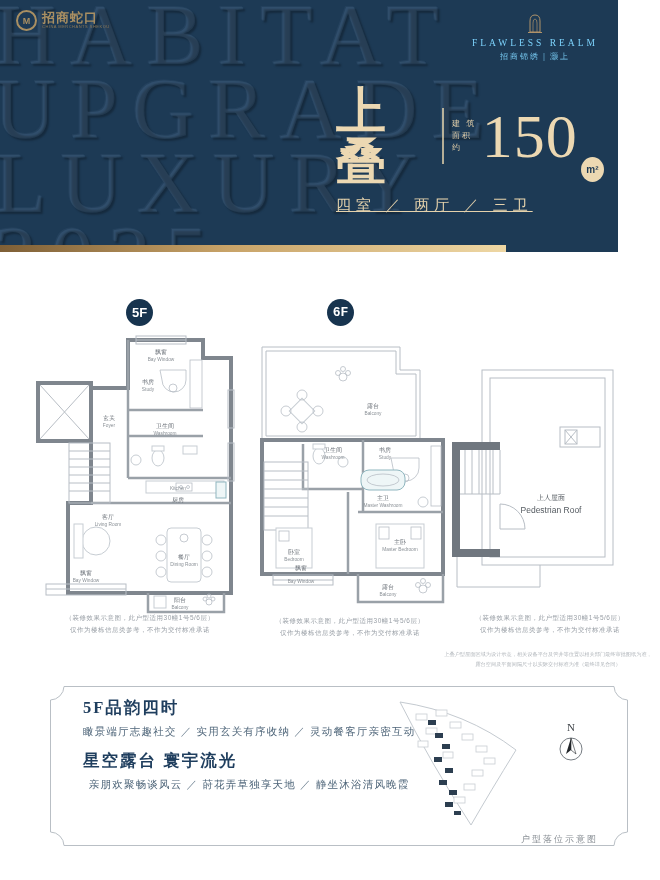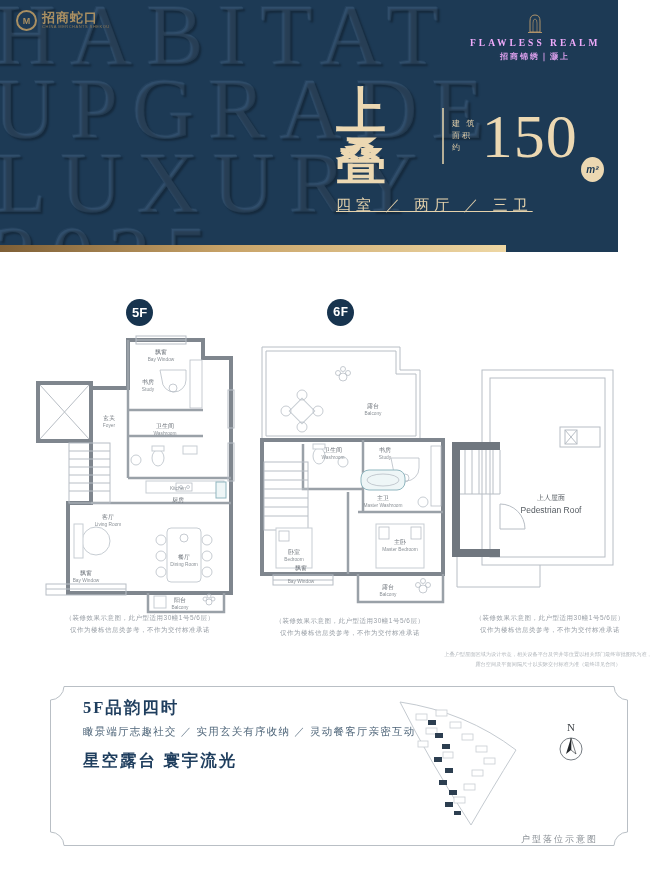--- a/index.html
+++ b/index.html
@@ -14,34 +14,34 @@
       text-shadow:2px 2px 2px rgba(0,0,0,0.28),-1px -1px 1px rgba(150,190,230,0.07);}
   .wm1{top:-8px}.wm2{top:66px}.wm3{top:140px}.wm4{top:214px}
 
   .brandL{position:absolute;left:16px;top:10px;display:flex;align-items:center;gap:5px;}
   .brandL .ring{width:17px;height:17px;border:2px solid #a98f62;border-radius:50%;
       color:#a98f62;font-size:9px;font-weight:700;display:flex;align-items:center;justify-content:center;}
   .brandL .tcol{display:flex;flex-direction:column;line-height:1.1;}
   .brandL .cn{color:#a98f62;font-size:13px;font-weight:700;letter-spacing:1px;}
   .brandL .en{color:#8d7a58;font-size:4px;letter-spacing:.5px;}
 
-  .brandR{position:absolute;right:18px;top:12px;width:130px;text-align:center;color:#f0abfc;font-weight:bold;}
+  .brandR{position:absolute;right:18px;top:12px;width:130px;text-align:center;color:#7dd3fc;}
   .brandR .emb{display:block;margin:0 auto 4px auto;}
   .brandR .en{font-family:"Liberation Serif",serif;font-size:9.5px;letter-spacing:3px;white-space:nowrap;}
   .brandR .cn{font-size:8px;letter-spacing:2px;margin-top:3px;opacity:.9;}
 
   .headline{position:absolute;right:14px;top:86px;width:268px;color:#ecd8b2;}
   .hl-row{display:flex;align-items:center;}
   .hl-title{font-family:"Liberation Serif",serif;font-weight:700;font-size:50px;letter-spacing:4px;line-height:1;}
   .hl-div{width:2px;height:56px;background:#e8d5ae;opacity:.75;margin:0 8px 0 6px;}
   .hl-area{display:flex;flex-direction:column;font-size:8px;letter-spacing:2px;line-height:1.5;color:#e2cfa9;margin-right:2px;}
   .hl-val{font-family:"Liberation Serif",serif;font-size:62px;font-weight:400;line-height:1;letter-spacing:1px;}
   .hl-unit{width:25px;height:25px;border-radius:50%;background:#ecd8b2;color:#1d3a55;
       font-size:10px;font-weight:700;display:flex;align-items:center;justify-content:center;
-      align-self:flex-end;margin:0 0 4px 3px;font-style:italic;}
+      align-self:flex-end;margin:0 0 4px 3px;}
   .hl-spec{margin-top:10px;font-size:15px;letter-spacing:5px;color:#e5d2ac;white-space:nowrap;text-decoration:underline;}
 
   .goldbar{position:absolute;left:0;top:245px;width:506px;height:7px;z-index:4;
       background:linear-gradient(90deg,#7e5f36,#c8a368 45%,#eed7a4);}
 
   
   .badge{position:absolute;width:27px;height:27px;border-radius:50%;background:#17344f;color:#fff;
       font-size:13px;font-weight:700;display:flex;align-items:center;justify-content:center;z-index:2;}
   .badge5{left:126px;top:299px;}
   .badge6{left:327px;top:299px;font-family:Liberation Mono, monospace;}
@@ -313,20 +313,21 @@
       <path d="M14,0.5 H564 A14,14 0 0 0 577.5,14 V146 A14,14 0 0 0 564,159.5 H14 A14,14 0 0 0 0.5,146 V14 A14,14 0 0 0 14,0.5 Z" fill="none" stroke="#b9bfc5" stroke-width="1"></path>
     </svg>
 
     <div class="ftxt">
       <div class="fitem">
         <h3>5F品韵四时</h3>
         <p>瞰景端厅志趣社交 ／ 实用玄关有序收纳 ／ 灵动餐客厅亲密互动</p>
       </div>
       <div class="fitem">
         <h3>星空露台 寰宇流光</h3>
+        <p>亲朋欢聚畅谈风云 ／ 莳花弄草独享天地 ／ 静坐沐浴清风晚霞</p>
       </div>
     </div>
 
     <svg class="fan" width="150" height="140" viewBox="0 0 150 140">
       <path d="M12,8 Q78,18 128,56 Q102,98 83,131 Q42,68 12,8 Z" fill="none" stroke="#c4cad0" stroke-width="1"></path>
       <g fill="#ffffff" stroke="#c9ced3" stroke-width=".8">
         <rect x="28" y="20" width="11" height="6"></rect>
           <rect x="48" y="16" width="11" height="6"></rect>
         <rect x="38" y="34" width="11" height="6"></rect>
           <rect x="62" y="28" width="11" height="6"></rect>

